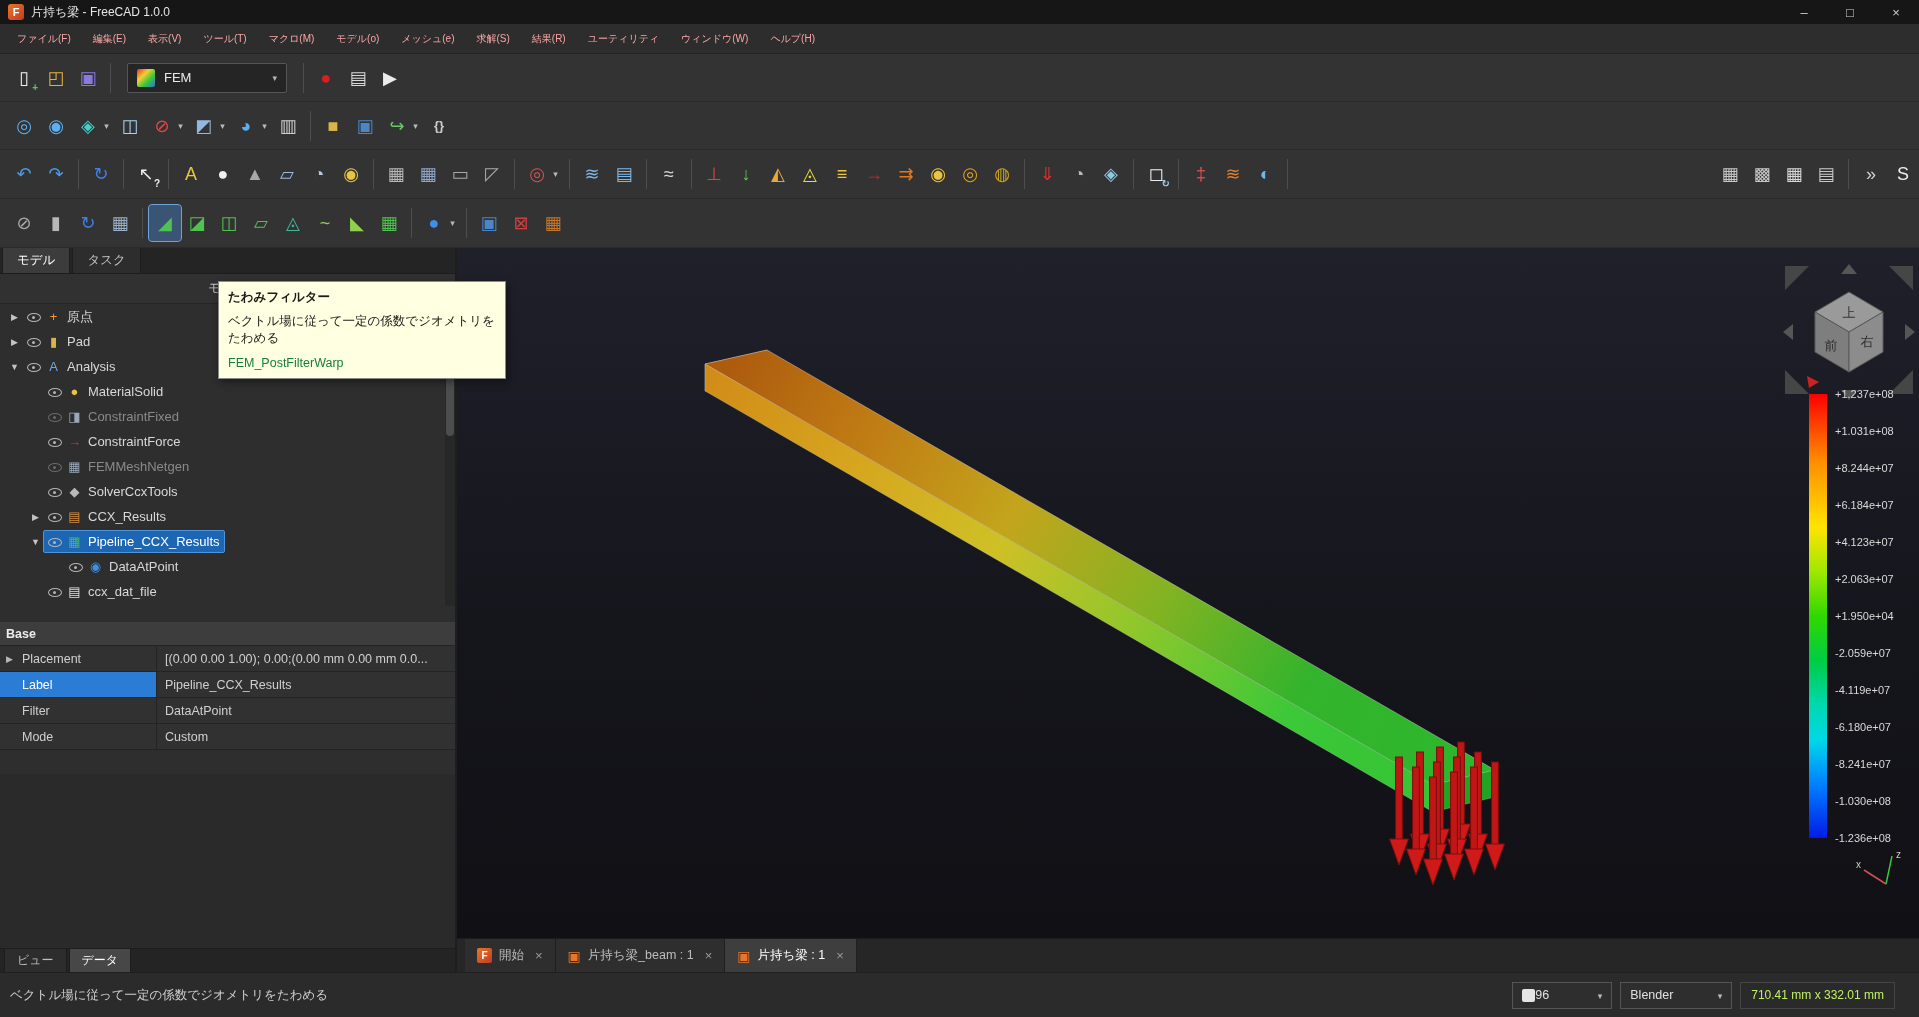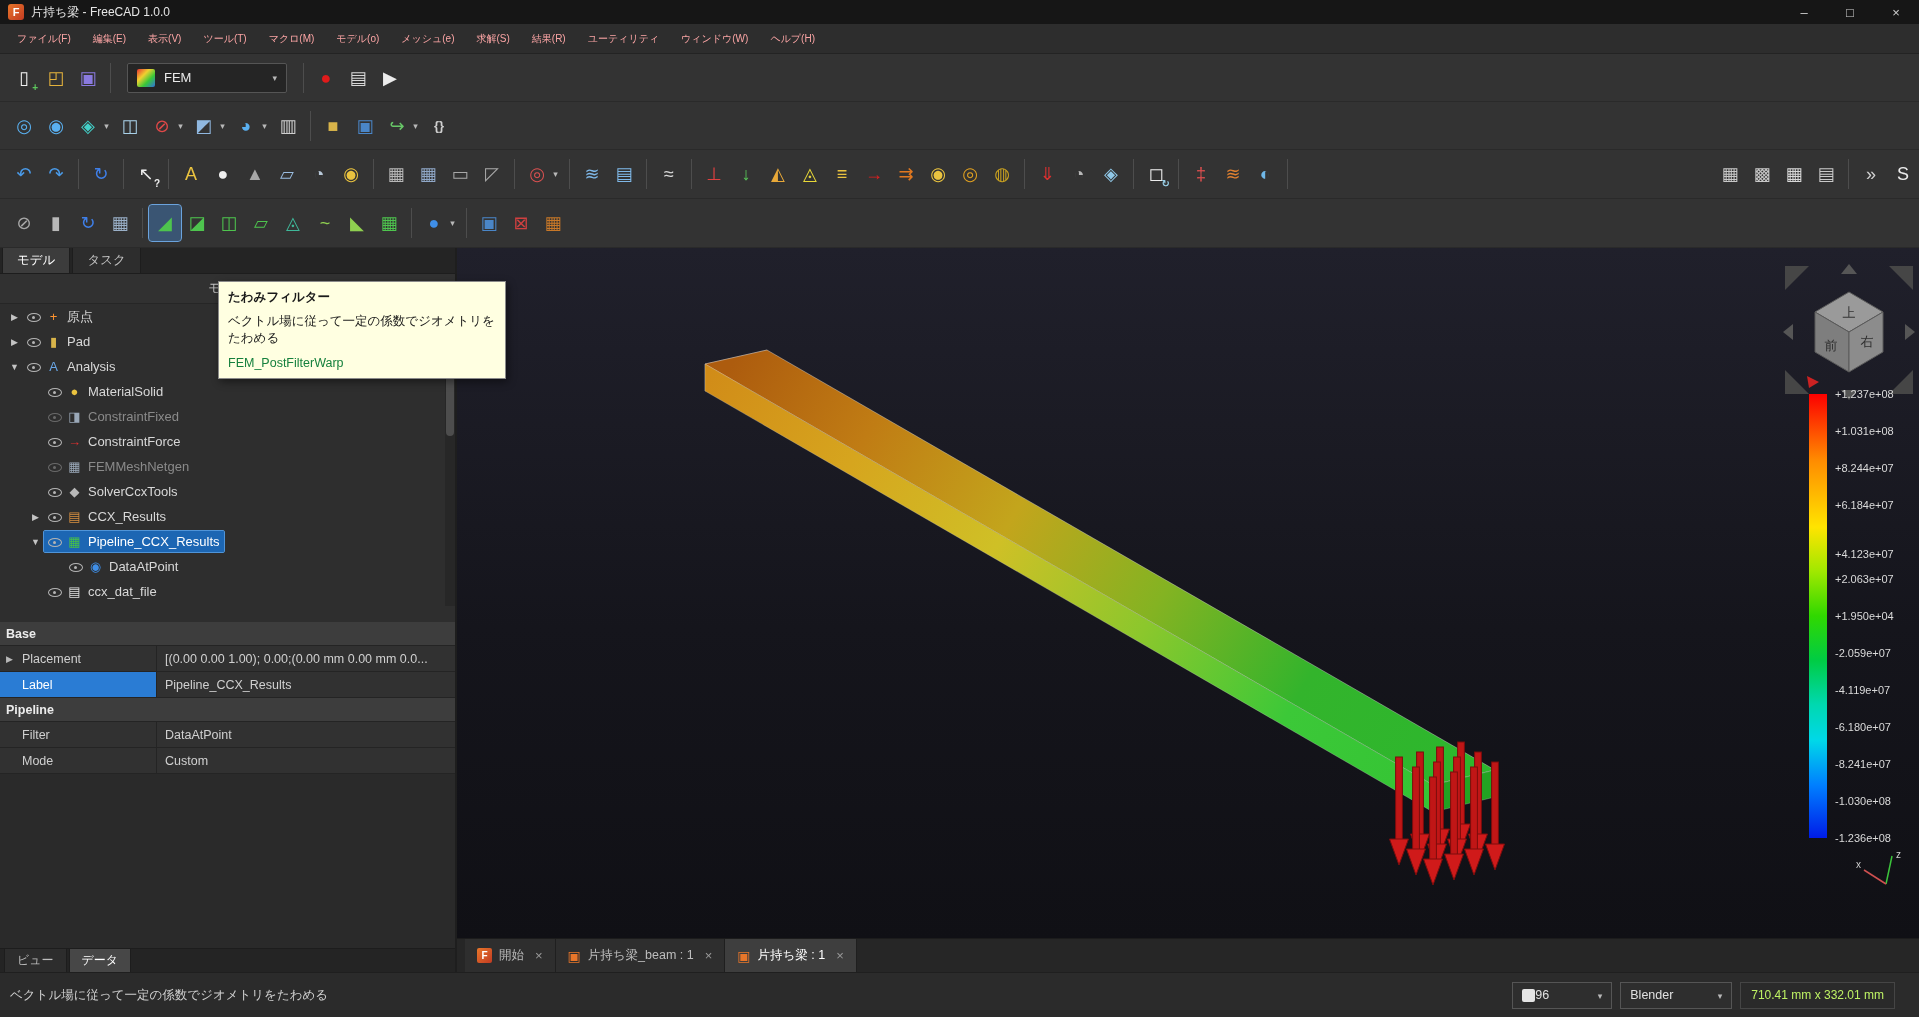--- a/index.html
+++ b/index.html
@@ -521,21 +521,20 @@
           <span>Placement</span>
         </div>
         <div class="prop-value">[(0.00 0.00 1.00); 0.00;(0.00 mm  0.00 mm  0.0...</div>
       </div>
       <div class="prop-row">
         <div class="prop-name selected">
           <span>Label</span>
         </div>
         <div class="prop-value">Pipeline_CCX_Results</div>
       </div>
-      <div class="prop-group">Pipeline</div>
       <div class="prop-row">
         <div class="prop-name">
           <span>Filter</span>
         </div>
         <div class="prop-value">DataAtPoint</div>
       </div>
       <div class="prop-row">
         <div class="prop-name">
           <span>Mode</span>
         </div>
@@ -620,21 +619,21 @@
     <polygon points="28,116 40,122 30,128" fill="#cc2222"></polygon>
   </svg>
 
   <div class="legend">
     <div class="bar"></div>
     <div id="legend-labels">
         <div class="leg-label" style="top: 0px;">+1.237e+08</div>
         <div class="leg-label" style="top: 37px;">+1.031e+08</div>
         <div class="leg-label" style="top: 74px;">+8.244e+07</div>
         <div class="leg-label" style="top: 111px;">+6.184e+07</div>
-        <div class="leg-label" style="top: 160px;">+4.123e+07</div>
+        <div class="leg-label" style="top: 148px;">+4.123e+07</div>
         <div class="leg-label" style="top: 185px;">+2.063e+07</div>
         <div class="leg-label" style="top: 222px;">+1.950e+04</div>
         <div class="leg-label" style="top: 259px;">-2.059e+07</div>
         <div class="leg-label" style="top: 296px;">-4.119e+07</div>
         <div class="leg-label" style="top: 333px;">-6.180e+07</div>
         <div class="leg-label" style="top: 370px;">-8.241e+07</div>
         <div class="leg-label" style="top: 407px;">-1.030e+08</div>
         <div class="leg-label" style="top: 444px;">-1.236e+08</div>
       </div>
   </div>

